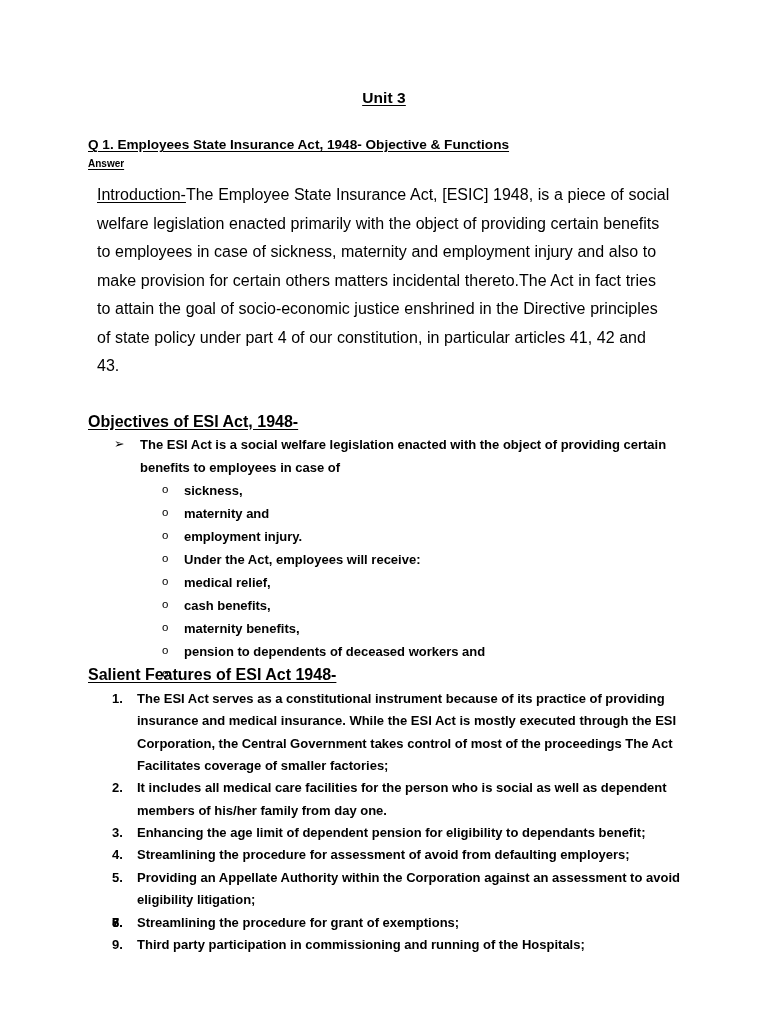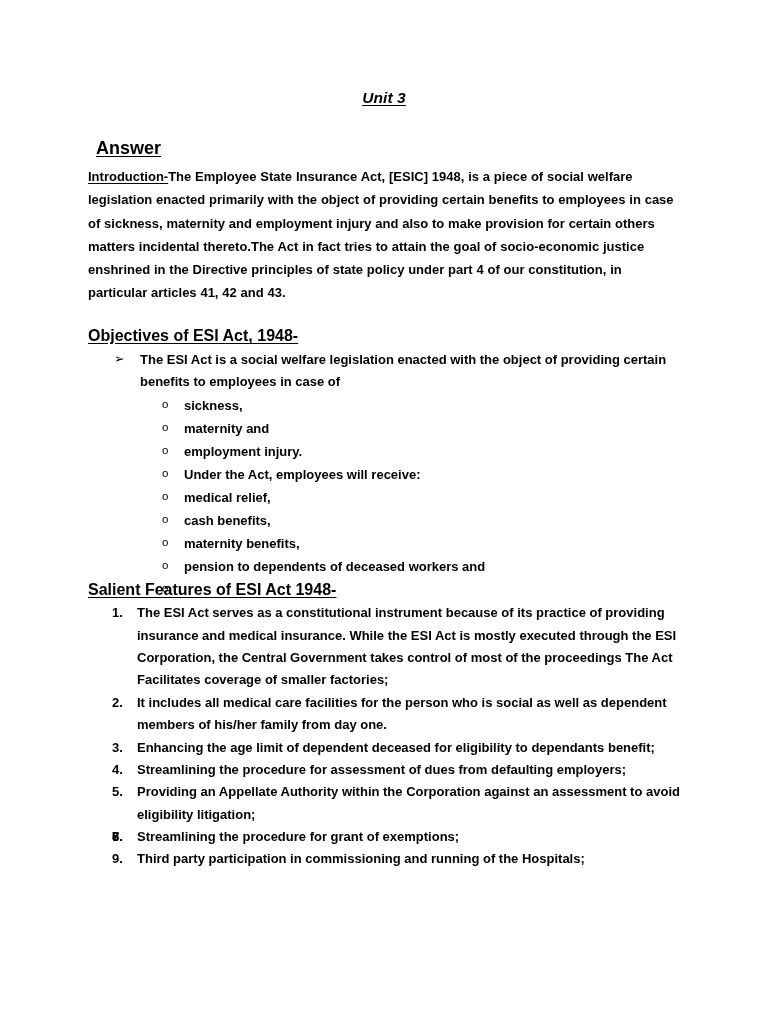--- a/index.html
+++ b/index.html
@@ -27,56 +27,55 @@
   }
 
   
   .doc-title {
     text-align: center;
     font-size: 15.5px;
     font-weight: bold;
     letter-spacing: 0.1px;
     margin: 0 0 26px 0;
     line-height: 1.3;
-    font-style: italic;
   }
   .doc-title .u { text-decoration: underline; text-underline-offset: 2px; }
 
   
   .q-heading {
     font-size: 13.6px;
     font-weight: bold;
     line-height: 1.62;
     margin: 0;
     white-space: nowrap;
   }
   .q-heading .u { text-decoration: underline; text-underline-offset: 2px; }
 
   .answer-heading {
-    font-size: 18px;
+    font-size: 10px;
     font-weight: bold;
     line-height: 1.62;
-    margin: 0 0 2px 8px;
+    margin: 0 0 2px 0;
   }
   .answer-heading .u { text-decoration: underline; text-underline-offset: 2px; }
 
   .section-heading {
     font-size: 16px;
     font-weight: bold;
     line-height: 1.55;
     margin: 0;
   }
   .section-heading .u { text-decoration: underline; text-underline-offset: 2px; }
 
   
   .intro-para {
-    font-size: 13px;
-    font-weight: bold;
+    font-size: 16px;
+    font-weight: normal;
     line-height: 1.78;
-    margin: 0;
+    margin: 9px;
     text-align: left;
     word-spacing: 0.2px;
   }
   .intro-para .lead { text-decoration: underline; text-underline-offset: 2px; }
 
   .gap-after-intro { height: 20px; }
 
   
   .arrow-list {
     list-style: none;
@@ -146,20 +145,21 @@
     line-height: 1.72;
   }
 </style>
 </head>
 <body>
 
 <div class="page">
 
   <h1 class="doc-title"><span class="u">Unit 3</span></h1>
 
+  <div class="q-heading"><span class="u">Q 1. Employees State Insurance Act, 1948- Objective &amp; Functions</span></div>
 
   <div class="answer-heading"><span class="u">Answer</span></div>
 
   <p class="intro-para"><span class="lead">Introduction-</span><span>The Employee State Insurance Act, [ESIC] 1948, is a piece of social welfare legislation enacted primarily with the object of providing certain benefits to employees in case of sickness, maternity and employment injury and also to make provision for certain others matters incidental thereto.The Act in fact tries to attain the goal of socio-economic justice enshrined in the Directive principles of state policy under part 4 of our constitution, in particular articles 41, 42 and 43.</span></p>
 
   <div class="gap-after-intro"></div>
 
   <div class="section-heading"><span class="u">Objectives of ESI Act, 1948-</span></div>
 
   <ul class="arrow-list">
@@ -213,25 +213,25 @@
     <li class="num-item">
       <span class="marker">1.</span>
       <span>The ESI Act serves as a constitutional instrument because of its practice of providing insurance and medical insurance. While the ESI Act is mostly executed through the ESI Corporation, the Central Government takes control of most of the proceedings The Act Facilitates coverage of smaller factories;</span>
     </li>
     <li class="num-item">
       <span class="marker">2.</span>
       <span>It includes all medical care facilities for the person who is social as well as dependent members of his/her family from day one.</span>
     </li>
     <li class="num-item">
       <span class="marker">3.</span>
-      <span>Enhancing the age limit of dependent deceased for eligibility to dependants benefit;</span>
+      <span>Enhancing the age limit of dependent pension for eligibility to dependants benefit;</span>
     </li>
     <li class="num-item">
       <span class="marker">4.</span>
-      <span>Streamlining the procedure for assessment of dues from defaulting employers;</span>
+      <span>Streamlining the procedure for assessment of avoid from defaulting employers;</span>
     </li>
     <li class="num-item">
       <span class="marker">5.</span>
       <span>Providing an Appellate Authority within the Corporation against an assessment to avoid eligibility litigation;</span>
     </li>
     <li class="num-item">
       <span class="marker">6.</span>
     </li>
     <li class="num-item">
       <span class="marker">7.</span>

